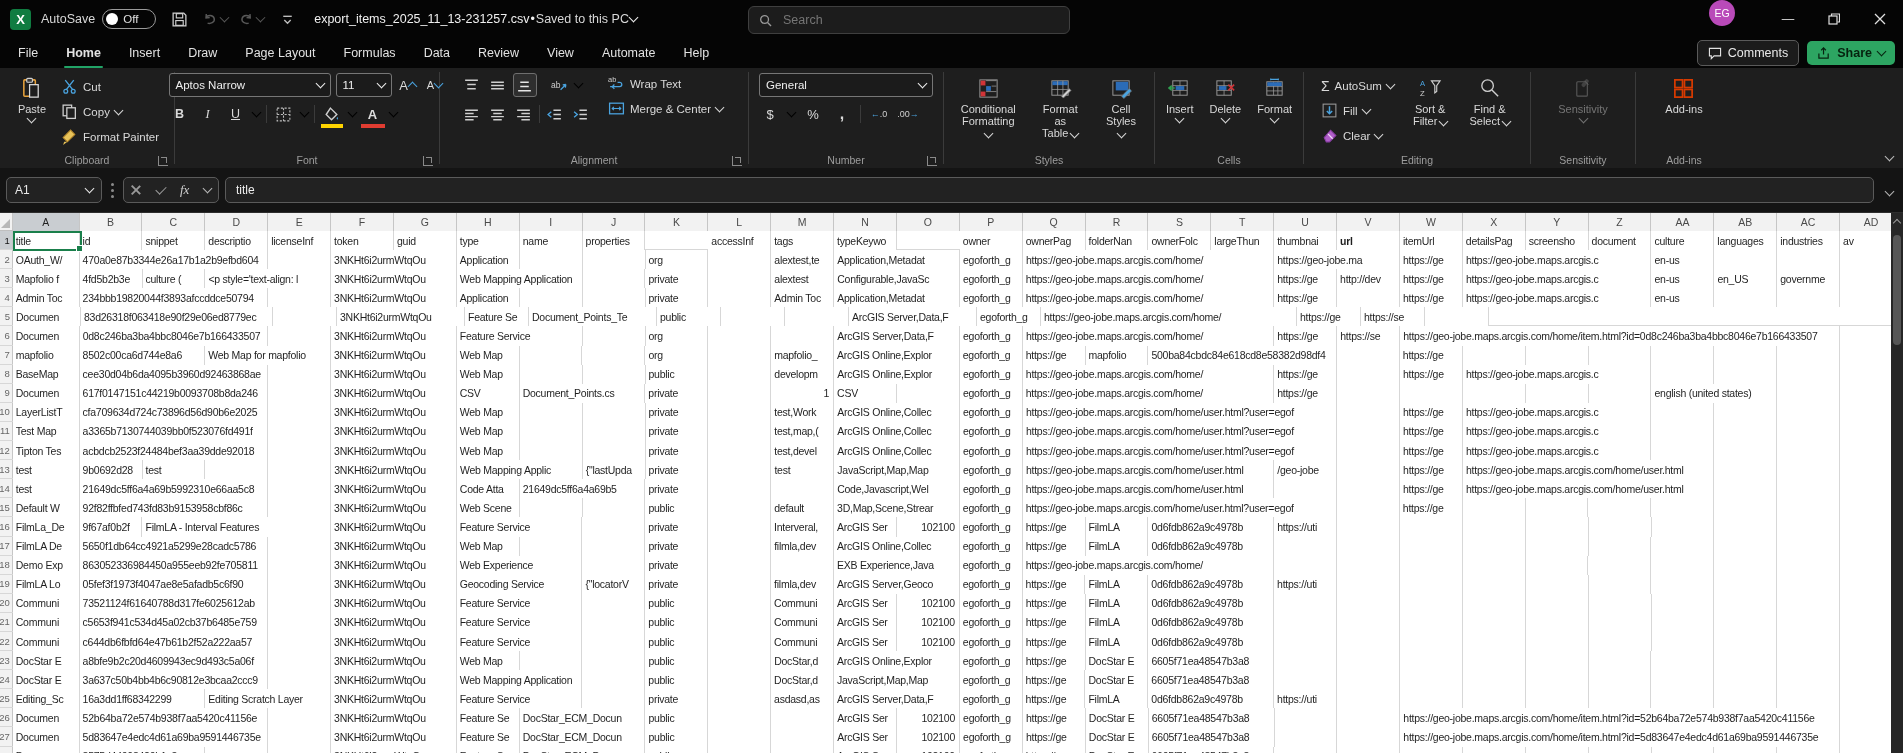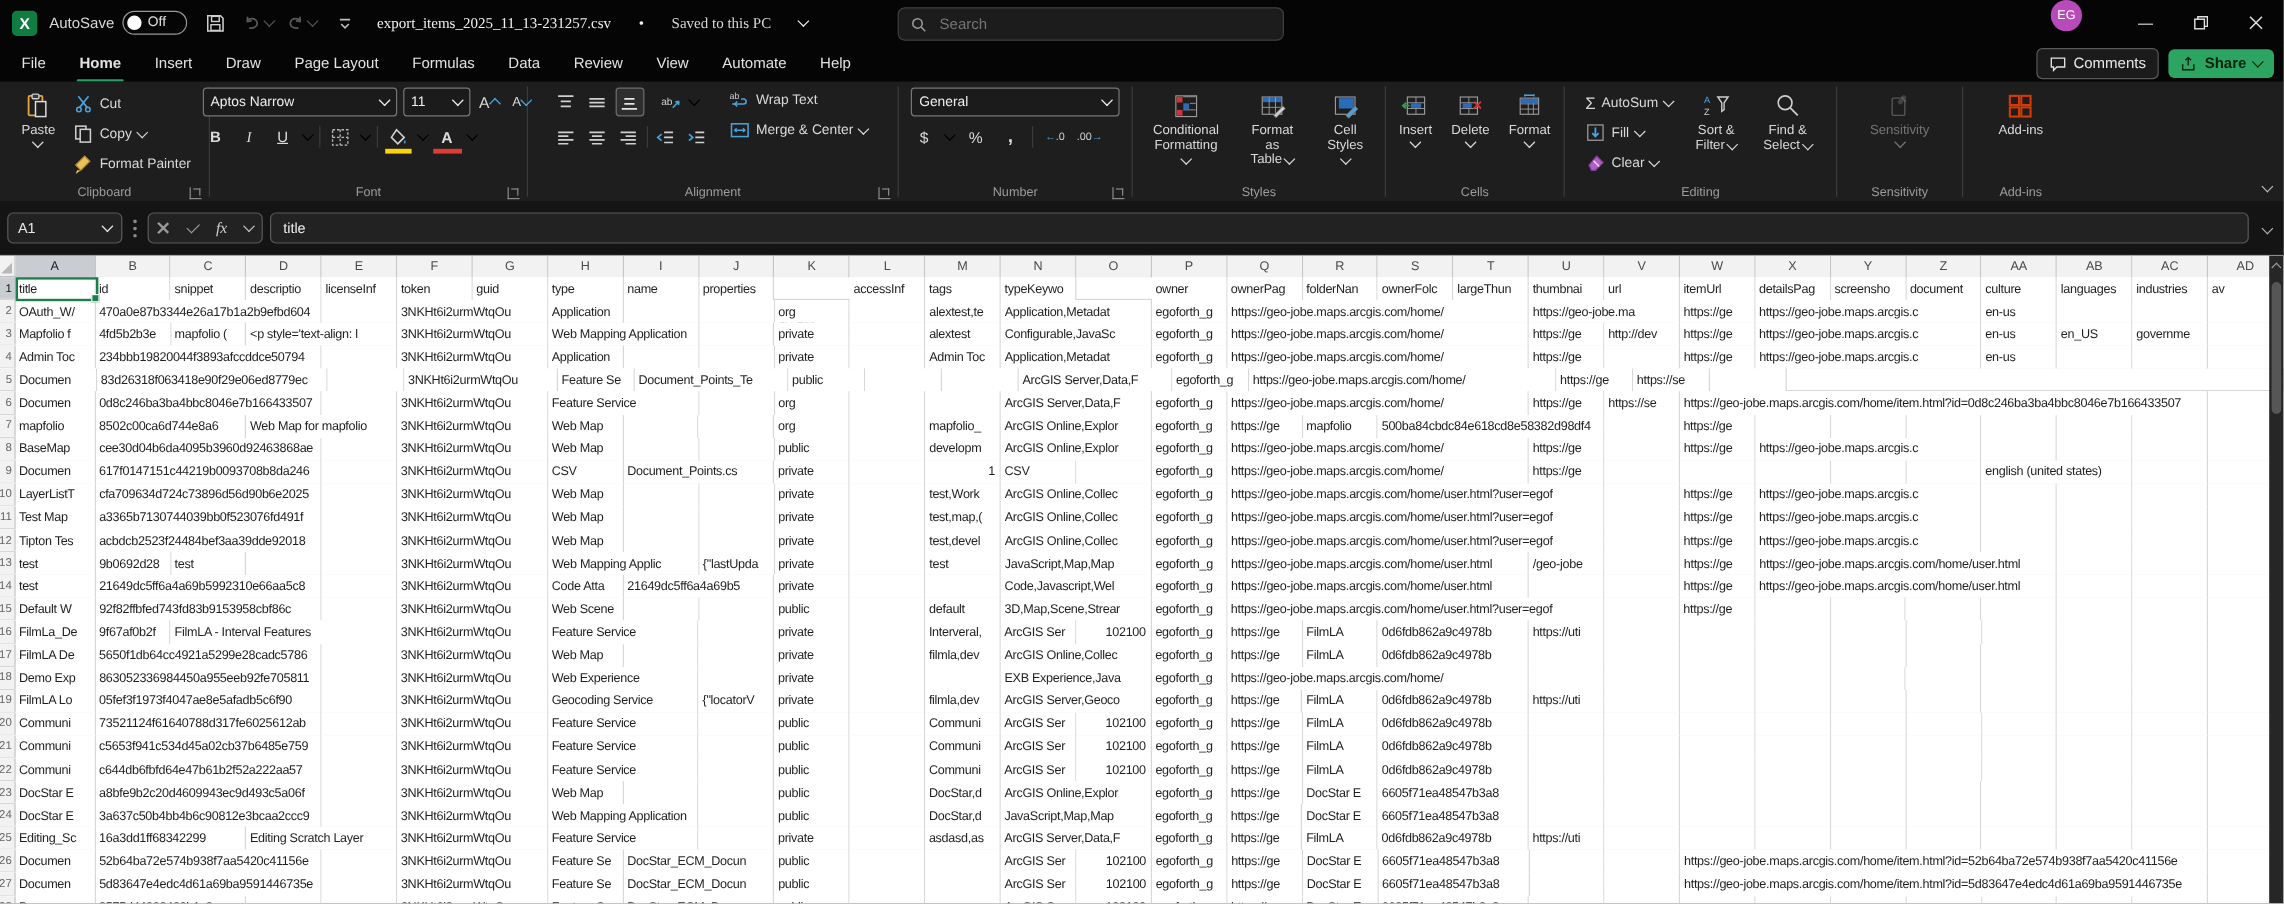--- a/index.html
+++ b/index.html
@@ -10,21 +10,21 @@
   }
   
   #titlebar{position:absolute;left:0;top:0;width:1903px;height:38px;background:#050505;display:flex;align-items:center;color:#e6e6e6;font-size:12.5px;}
   .tb-left{display:flex;align-items:center;gap:10px;padding-left:10px;}
   .xl-logo{width:21px;height:21px;border-radius:4px;background:#107c41;display:flex;align-items:center;justify-content:center;color:#fff;font-weight:bold;font-size:13px;}
   .autosave{display:flex;align-items:center;gap:7px;color:#d8d8d8;}
   .toggle{width:46px;height:18px;border:1px solid #9a9a9a;border-radius:10px;display:flex;align-items:center;gap:5px;padding:0 3px;}
   .knob{width:12px;height:12px;border-radius:50%;background:#fff;}
   .toggle span{font-size:11.5px;color:#e0e0e0;}
   .qat-btn{width:26px;height:26px;display:flex;align-items:center;justify-content:center;border-radius:4px;color:#bdbdbd;}
-  .title-text{margin-left:14px;display:flex;align-items:center;gap:23px;color:#f0f0f0;white-space:nowrap;font-family:Liberation Serif, serif;}
+  .title-text{margin-left:14px;display:flex;align-items:center;gap:1px;color:#f0f0f0;white-space:nowrap;}
   .title-text .saved{color:#d8d8d8;}
   .search-pill{position:absolute;left:748px;top:6px;width:300px;height:26px;border:1px solid #3f3f3f;background:#1c1c1c;border-radius:6px;display:flex;align-items:center;gap:9px;padding:0 10px;color:#9a9a9a;}
   .search-pill input{background:transparent;border:none;outline:none;color:#cfcfcf;font-size:12.5px;width:230px;font-family:"Liberation Sans",sans-serif;}
   .tb-right{position:absolute;right:0;top:0;height:38px;display:flex;}
   .avatar{width:26px;height:26px;border-radius:50%;background:#b94ab9;color:#fff;display:flex;align-items:center;justify-content:center;font-size:10.5px;margin-right:30px;}
   .winbtn{width:46px;height:38px;display:flex;align-items:center;justify-content:center;color:#e0e0e0;}
   .chev{display:inline-block;width:6px;height:6px;border-right:1.4px solid currentColor;border-bottom:1.4px solid currentColor;transform:rotate(45deg);margin-top:-3px;}
   .chev.up{transform:rotate(225deg);margin-top:3px;}
   
   #tabrow{position:absolute;left:0;top:38px;width:1903px;height:30px;background:#050505;display:flex;align-items:center;color:#e2e2e2;font-size:12.5px;}
@@ -628,21 +628,21 @@
         <div class="cellseg" style="width: 64px; height: 19.1px;">accessInf</div>
         <div class="cellseg" style="width: 64px; height: 19.1px;">tags</div>
         <div class="cellseg" style="width: 64px; height: 19.1px;">typeKeywo</div>
         <div class="cellseg" style="width: 64px; height: 19.1px; margin-top: 36px;">spatialRef</div>
         <div class="cellseg" style="width: 64px; height: 19.1px;">owner</div>
         <div class="cellseg" style="width: 64px; height: 19.1px;">ownerPag</div>
         <div class="cellseg" style="width: 64px; height: 19.1px;">folderNan</div>
         <div class="cellseg" style="width: 64px; height: 19.1px;">ownerFolc</div>
         <div class="cellseg" style="width: 64px; height: 19.1px;">largeThun</div>
         <div class="cellseg" style="width: 64px; height: 19.1px;">thumbnai</div>
-        <div class="cellseg" style="width: 64px; height: 19.1px;">url</div>
+        <div class="cellseg" style="width: 64px; height: 19.1px; font-weight: bold;">url</div>
         <div class="cellseg" style="width: 64px; height: 19.1px;">itemUrl</div>
         <div class="cellseg" style="width: 64px; height: 19.1px;">detailsPag</div>
         <div class="cellseg" style="width: 64px; height: 19.1px;">screensho</div>
         <div class="cellseg" style="width: 64px; height: 19.1px;">document</div>
         <div class="cellseg" style="width: 64px; height: 19.1px;">culture</div>
         <div class="cellseg" style="width: 64px; height: 19.1px;">languages</div>
         <div class="cellseg" style="width: 64px; height: 19.1px;">industries</div>
         <div class="cellseg" style="width: 64px; height: 19.1px;">av</div>
       </div>
       <div class="gridrow" style="height: 19.1px;">
@@ -669,21 +669,21 @@
         <div class="cellseg" style="width: 64px; height: 19.1px;"></div>
         <div class="cellseg" style="width: 64px; height: 19.1px;"></div>
         <div class="cellseg" style="width: 64px; height: 19.1px;"></div>
       </div>
       <div class="gridrow" style="height: 19.1px;">
         <div class="gut" style="width: 13px;">
           <span>3</span>
         </div>
         <div class="cellseg" style="width: 68px; height: 19.1px;">Mapfolio f</div>
         <div class="cellseg" style="width: 64px; height: 19.1px;">4fd5b2b3e</div>
-        <div class="cellseg" style="width: 64px; height: 19.1px;">mapfolio (</div>
+        <div class="cellseg" style="width: 64px; height: 19.1px;">culture (</div>
         <div class="cellseg" style="width: 128px; height: 19.1px;">&lt;p style='text-align: l</div>
         <div class="cellseg" style="width: 128px; height: 19.1px;">3NKHt6i2urmWtqOu</div>
         <div class="cellseg" style="width: 128px; height: 19.1px;">Web Mapping Application</div>
         <div class="cellseg" style="width: 64px; height: 19.1px;"></div>
         <div class="cellseg" style="width: 64px; height: 19.1px;">private</div>
         <div class="cellseg" style="width: 64px; height: 19.1px;"></div>
         <div class="cellseg" style="width: 64px; height: 19.1px;">alextest</div>
         <div class="cellseg" style="width: 128px; height: 19.1px;">Configurable,JavaSc</div>
         <div class="cellseg" style="width: 64px; height: 19.1px;">egoforth_g</div>
         <div class="cellseg" style="width: 256px; height: 19.1px;">https://geo-jobe.maps.arcgis.com/home/</div>

